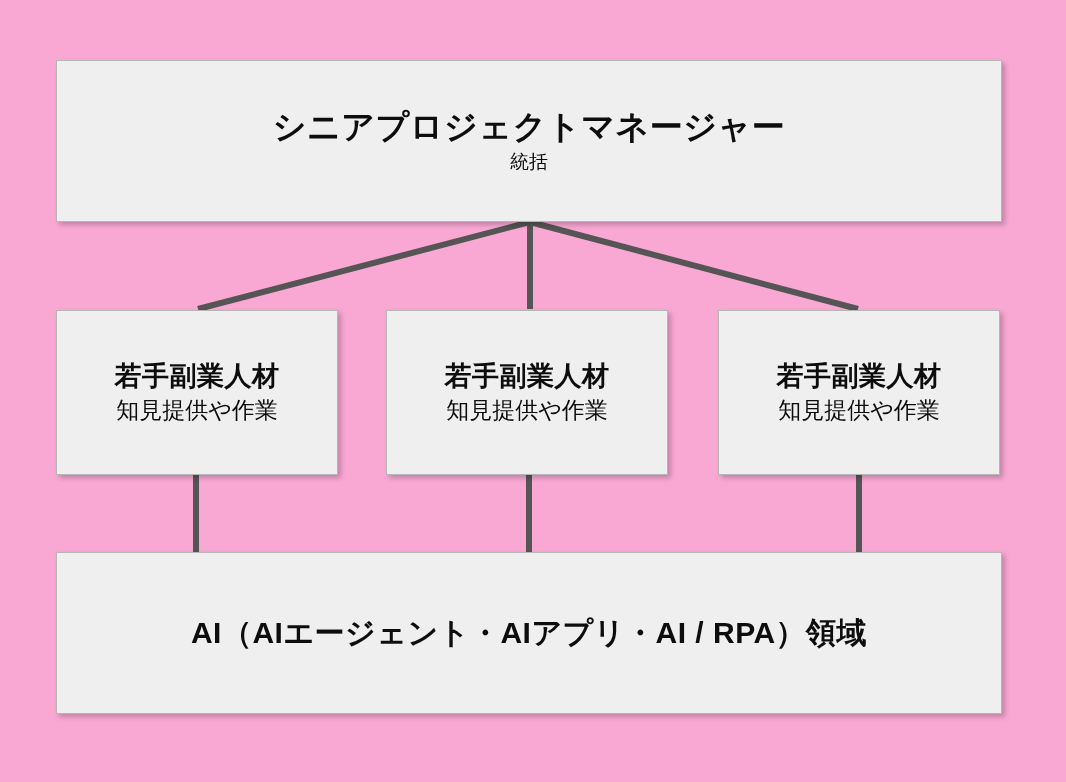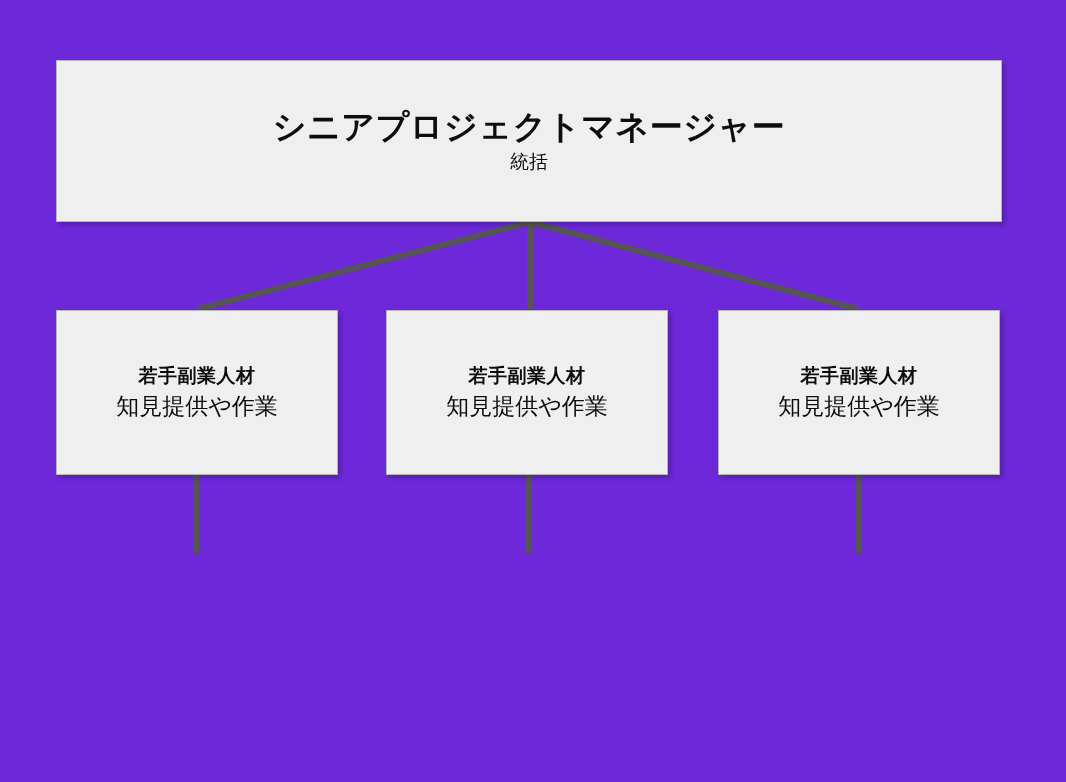--- a/index.html
+++ b/index.html
@@ -9,21 +9,21 @@
     height: 782px;
     background: #ffffff;
     font-family: "Liberation Sans", "DejaVu Sans", sans-serif;
     overflow: hidden;
   }
 
   #diagram {
     position: relative;
     width: 1066px;
     height: 782px;
-    background: #6d28d9;
+    background: #f9a8d4;
   }
 
   
   #connectors {
     position: absolute;
     left: 0;
     top: 0;
     width: 1066px;
     height: 782px;
     z-index: 1;
@@ -68,21 +68,21 @@
   .node-mid {
     top: 310px;
     width: 282px;
     height: 165px;
   }
   #node-mid-1 { left: 56px; }
   #node-mid-2 { left: 386px; }
   #node-mid-3 { left: 718px; }
 
   .node-mid .title {
-    font-size: 19px;
+    font-size: 27px;
     font-weight: bold;
     letter-spacing: 0.5px;
     line-height: 1.2;
   }
   .node-mid .subtitle {
     font-size: 23px;
     font-weight: normal;
     line-height: 1.25;
     margin-top: 4px;
   }
@@ -132,14 +132,17 @@
   <div class="node node-mid" id="node-mid-2">
     <div class="title">若手副業人材</div>
     <div class="subtitle">知見提供や作業</div>
   </div>
 
   <div class="node node-mid" id="node-mid-3">
     <div class="title">若手副業人材</div>
     <div class="subtitle">知見提供や作業</div>
   </div>
 
+  <div class="node" id="node-bottom">
+    <div class="title">AI（AIエージェント・AIアプリ・AI / RPA）領域</div>
+  </div>
 
 </div>
 
 </body></html>

